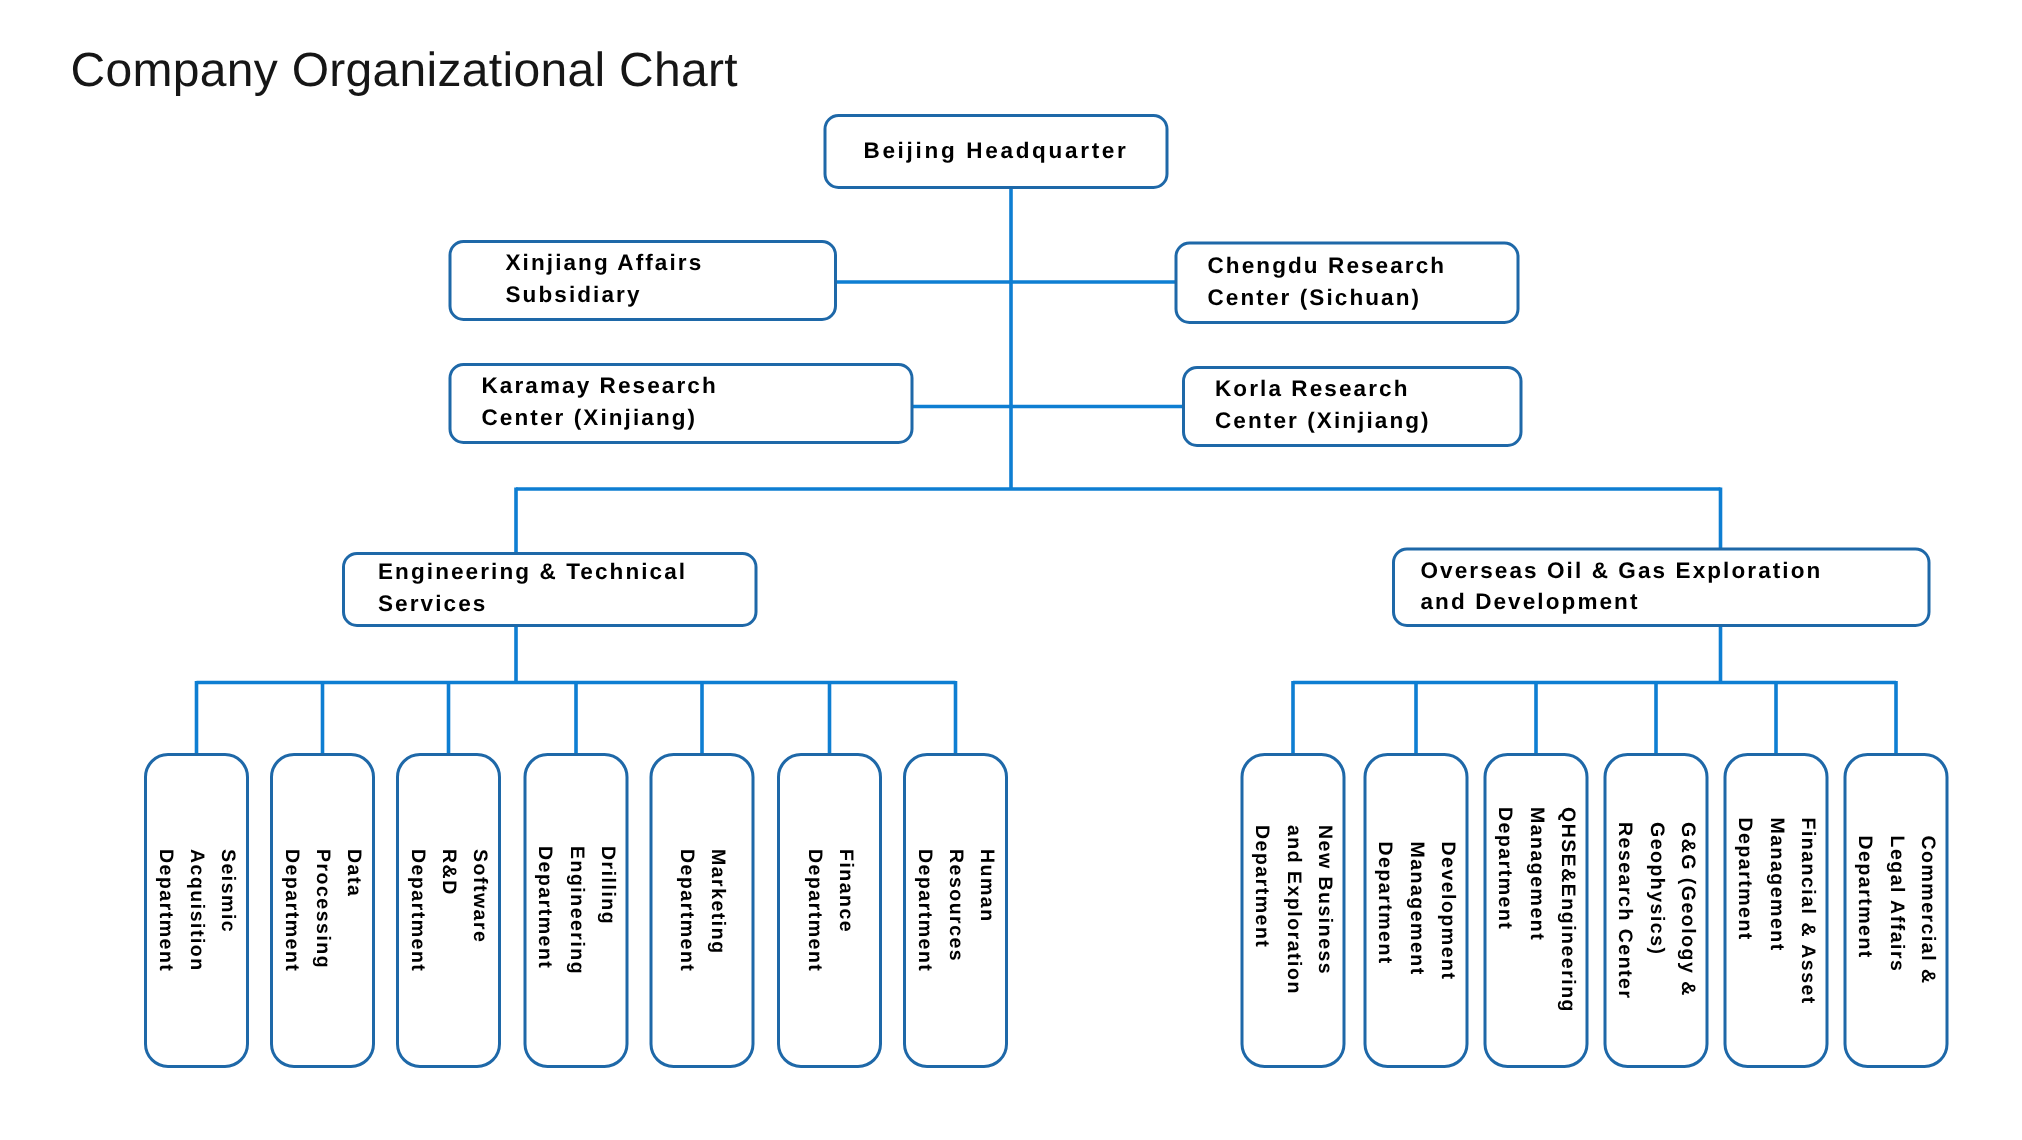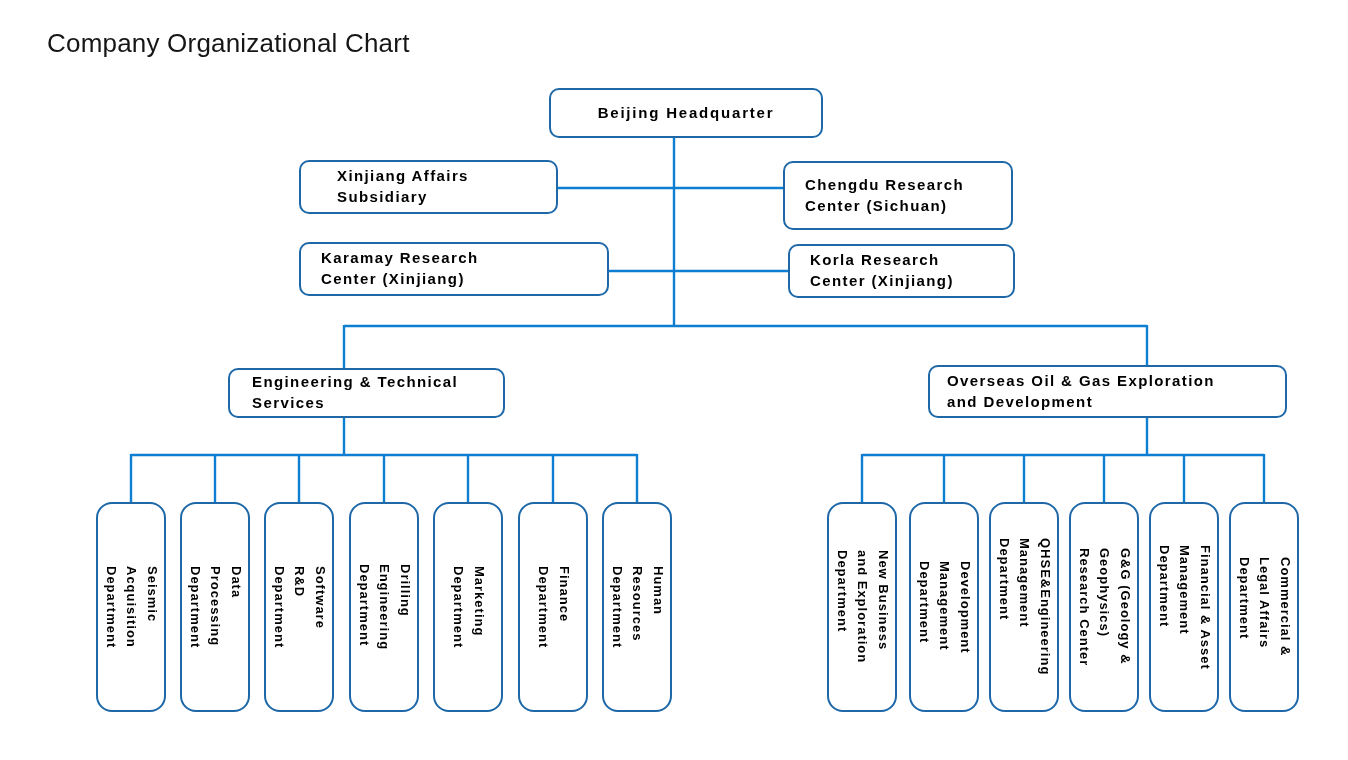--- a/index.html
+++ b/index.html
@@ -11,21 +11,21 @@
     height: 760px;
     background: #ffffff;
     overflow: hidden;
   }
 
   .title {
     position: absolute;
     left: 47px;
     top: 28px;
     margin: 0;
-    font-size: 26px;
+    font-size: 32px;
     font-weight: 400;
     color: #161616;
     letter-spacing: 0.2px;
   }
 
   .connectors { position: absolute; left: 0; top: 0; }
   .connectors line { stroke: var(--line, #0e7ed2); stroke-width: 2.4; }
 
   .node {
     position: absolute;
@@ -93,29 +93,29 @@
     <line x1="637" y1="454" x2="637" y2="503"></line>
 
     <line x1="862" y1="454" x2="862" y2="503"></line>
     <line x1="944" y1="454" x2="944" y2="503"></line>
     <line x1="1024" y1="454" x2="1024" y2="503"></line>
     <line x1="1104" y1="454" x2="1104" y2="503"></line>
     <line x1="1184" y1="454" x2="1184" y2="503"></line>
     <line x1="1264" y1="454" x2="1264" y2="503"></line>
   </svg>
 
-  <div class="node hbox center" style="left:549px;top:88px;width:274px;height:50px">
+  <div class="node hbox center" style="left:549px;top:76px;width:230px;height:50px">
     <span>Beijing Headquarter</span>
   </div>
 
   <div class="node hbox" style="left:299px;top:160px;width:259px;height:54px;padding-left:36px">
     <span>Xinjiang Affairs</span>
     <span>Subsidiary</span>
   </div>
-  <div class="node hbox" style="left:783px;top:161px;width:230px;height:69px;padding-left:20px">
+  <div class="node hbox" style="left:783px;top:161px;width:230px;height:55px;padding-left:20px">
     <span>Chengdu Research</span>
     <span>Center (Sichuan)</span>
   </div>
   <div class="node hbox" style="left:299px;top:242px;width:310px;height:54px;padding-left:20px">
     <span>Karamay Research</span>
     <span>Center (Xinjiang)</span>
   </div>
   <div class="node hbox" style="left:788px;top:244px;width:227px;height:54px;padding-left:20px">
     <span>Korla Research</span>
     <span>Center (Xinjiang)</span>

